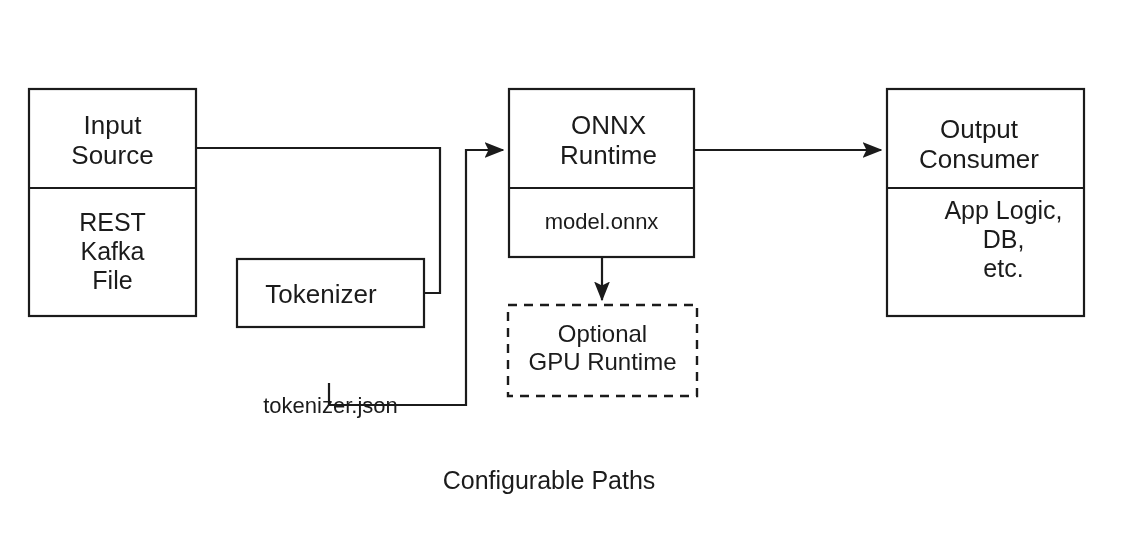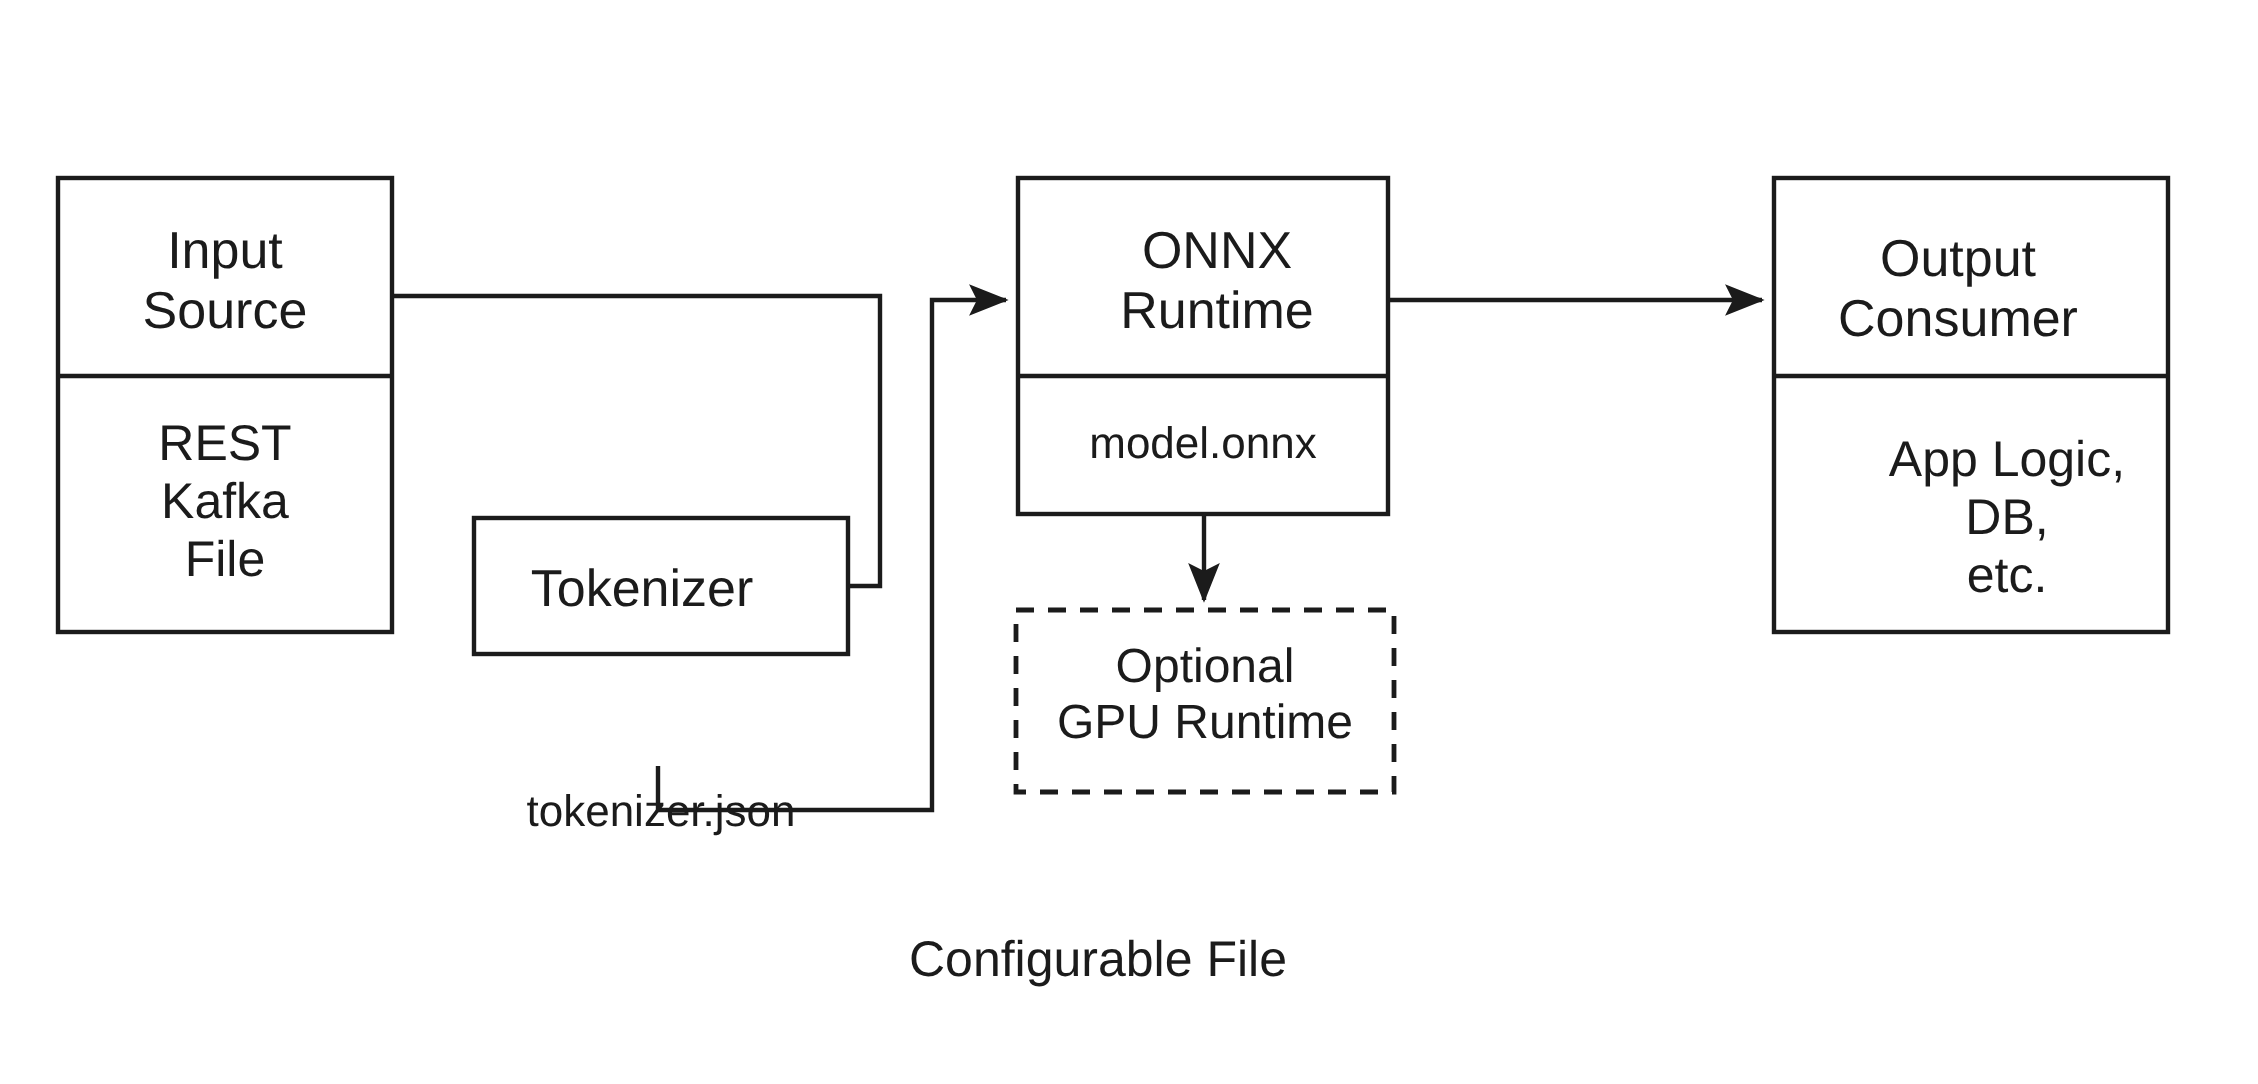--- a/index.html
+++ b/index.html
@@ -118,19 +118,19 @@
 Runtime</div>
 
   <div class="lbl t-mono" style="left:509px; top:209px; width:185px;">model.onnx</div>
 
   <div class="lbl t-dashed" style="left:508px; top:320px; width:189px;">Optional
 GPU Runtime</div>
 
   <div class="lbl t-title" style="left:887px; top:114px; width:184px;">Output
 Consumer</div>
 
-  <div class="lbl t-sub" style="left:887px; top:216px; width:233px;">App Logic,
+  <div class="lbl t-sub" style="left:887px; top:196px; width:233px;">App Logic,
 DB,
 etc.</div>
 
-  <div class="lbl t-caption" style="left:349px; top:466px; width:400px;">Configurable File</div>
+  <div class="lbl t-caption" style="left:349px; top:466px; width:400px;">Configurable Paths</div>
 
 </div>
 
 </body></html>

